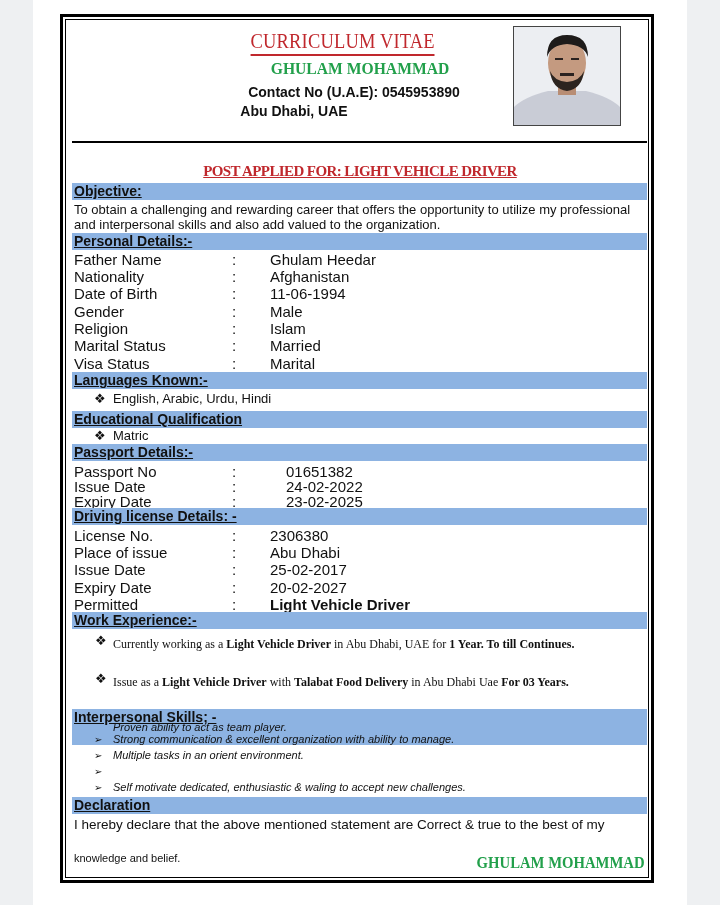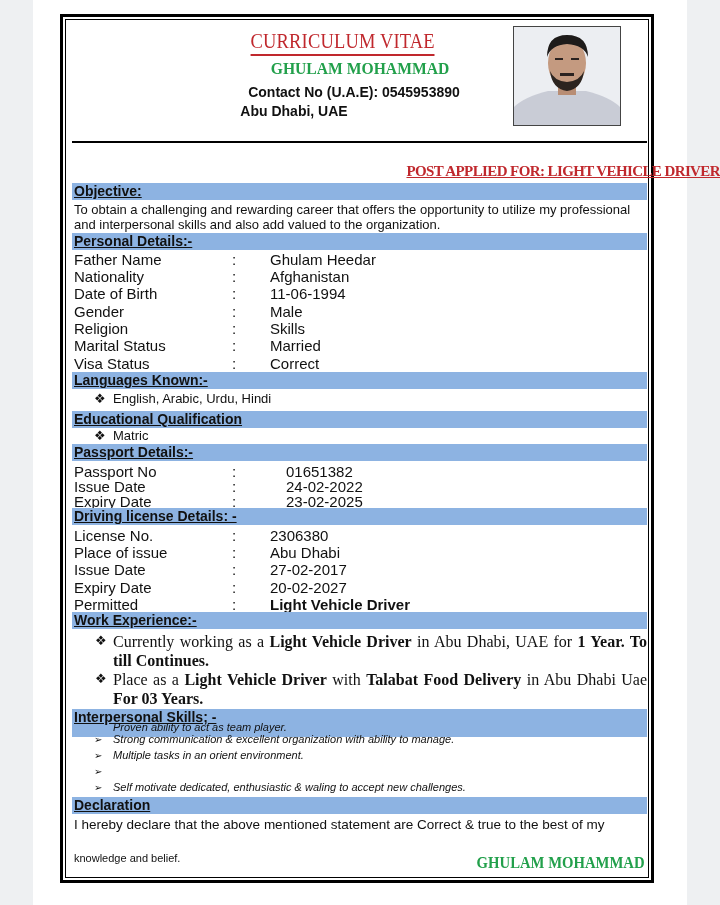--- a/index.html
+++ b/index.html
@@ -15,32 +15,32 @@
   .abs { position: absolute; }
   .cv-title { left: 0; width: 686px; top: 29px; text-align: center; }
   .cv-title span { font-family: "Liberation Serif", serif; font-size: 21px; color: #c0282d;
     letter-spacing: 0.2px; border-bottom: 2px solid #c0282d; padding-bottom: 0px; transform: scaleX(0.88); display:inline-block; }
   .name-header { left: 0; width: 720px; top: 59px; text-align: center; font-family: "Liberation Serif", serif;
     font-weight: bold; font-size: 17px; color: #22a04b; transform: scaleX(0.92); }
   .contact { left: 0; width: 708px; top: 84px; text-align: center; font-weight: bold; font-size: 14px; }
   .location { left: 0; width: 588px; top: 103px; text-align: center; font-weight: bold; font-size: 14px; }
   .photo { left: 513px; top: 26px; width: 106px; height: 98px; border: 1px solid #444; background: #e9ebef; overflow: hidden; }
   .rule { left: 72px; top: 141px; width: 575px; height: 2px; background: #000; }
-  .post { left: 0; width: 720px; top: 163px; text-align: right; font-family: "Liberation Serif", serif;
+  .post { left: 0; width: 720px; top: 163px; text-align: center; font-family: "Liberation Serif", serif;
     font-weight: bold; font-size: 15px; color: #c0282d; text-decoration: underline; letter-spacing: -0.6px; }
   .bar { position: absolute; left: 72px; width: 575px; height: 17px; background: #8db3e2; }
   .bar span { position: absolute; left: 2px; top: 0px; font-weight: bold; font-size: 14px; text-decoration: underline; color: #111; }
   .text { position: absolute; font-size: 13px; color: #111; }
   .kv { position: absolute; left: 74px; font-size: 15px; height: 17px; width: 560px; }
   .kv .k { position: absolute; left: 0; }
   .kv .c { position: absolute; left: 158px; }
   .kv .v { position: absolute; left: 196px; }
   .kv.pp .v { left: 212px; }
   .bullet-dia { position: absolute; font-size: 13px; }
-  .work { position: absolute; left: 113px; width: 534px; font-family: "Liberation Serif", serif; font-size: 16px; line-height: 19px; text-align: justify; }
+  .work { position: absolute; left: 113px; width: 534px; font-family: "Liberation Serif", serif; font-size: 12px; line-height: 24px; text-align: justify; }
   .work-bullet { position: absolute; left: 95px; font-size: 13px; }
   .skill { position: absolute; left: 113px; font-size: 11px; font-style: italic; }
   .arrow { position: absolute; left: 94px; font-size: 10px; }
   .sig { position: absolute; right: 75px; top: 854px; font-family: "Liberation Serif", serif; font-weight: bold;
     font-size: 16px; color: #22a04b; transform: scaleX(0.92); transform-origin: right; }
 </style>
 </head>
 <body>
 
 <div class="paper"></div>
@@ -96,31 +96,31 @@
       <span class="v">11-06-1994</span>
     </div>
     <div class="kv" style="top: 303px;">
       <span class="k">Gender</span>
       <span class="c">:</span>
       <span class="v">Male</span>
     </div>
     <div class="kv" style="top: 320px;">
       <span class="k">Religion</span>
       <span class="c">:</span>
-      <span class="v">Skills</span>
+      <span class="v">Islam</span>
     </div>
     <div class="kv" style="top: 337px;">
       <span class="k">Marital Status</span>
       <span class="c">:</span>
       <span class="v">Married</span>
     </div>
     <div class="kv" style="top: 355px; text-align: right;">
       <span class="k">Visa Status</span>
       <span class="c">:</span>
-      <span class="v">Correct</span>
+      <span class="v">Marital</span>
     </div>
   </div>
 
 <div class="bar" style="top:372px">
     <span>Languages Known:-</span>
   </div>
 <div class="bullet-dia" style="left:94px; top:391px">❖</div>
 <div class="text" style="left:113px; top:391px">English, Arabic, Urdu, Hindi</div>
 
 <div class="bar" style="top:411px">
@@ -160,21 +160,21 @@
       <span class="v">2306380</span>
     </div>
     <div class="kv" style="top: 544px;">
       <span class="k">Place of issue</span>
       <span class="c">:</span>
       <span class="v">Abu Dhabi</span>
     </div>
     <div class="kv" style="top: 561px;">
       <span class="k">Issue Date</span>
       <span class="c">:</span>
-      <span class="v">27-02-2017</span>
+      <span class="v">25-02-2017</span>
     </div>
     <div class="kv" style="top: 579px;">
       <span class="k">Expiry Date</span>
       <span class="c">:</span>
       <span class="v">20-02-2027</span>
     </div>
     <div class="kv" style="top: 596px;">
       <span class="k">Permitted</span>
       <span class="c">:</span>
       <span class="v" style="font-weight: bold;">Light Vehicle Driver</span>
@@ -183,24 +183,24 @@
 
 <div class="bar" style="top:612px">
     <span>Work Experience:-</span>
   </div>
 <div class="work-bullet" style="top:633px">❖</div>
 <div class="work" style="top:632px">
   <span>Currently working as a </span><b>Light Vehicle Driver</b><span> in Abu Dhabi, UAE for </span><b>1 Year. To till Continues.</b>
 </div>
 <div class="work-bullet" style="top:671px">❖</div>
 <div class="work" style="top:670px">
-  <span>Place as a </span><b>Light Vehicle Driver</b><span> with </span><b>Talabat Food Delivery</b><span> in Abu Dhabi Uae </span><b>For 03 Years.</b>
+  <span>Issue as a </span><b>Light Vehicle Driver</b><span> with </span><b>Talabat Food Delivery</b><span> in Abu Dhabi Uae </span><b>For 03 Years.</b>
 </div>
 
-<div class="bar" style="top:709px; height:28px">
+<div class="bar" style="top:709px; height:36px">
     <span>Interpersonal Skills; -</span>
   </div>
 <div id="skills-list">
     <div class="arrow" style="top: 734px;">➢</div>
     <div class="skill" style="top: 733px;">Strong communication &amp; excellent organization with ability to manage.</div>
     <div class="arrow" style="top: 750px;">➢</div>
     <div class="skill" style="top: 749px;">Multiple tasks in an orient environment.</div>
     <div class="arrow" style="top: 766px;">➢</div>
     <div class="skill" style="top: 721px;">Proven ability to act as team player.</div>
     <div class="arrow" style="top: 782px;">➢</div>

